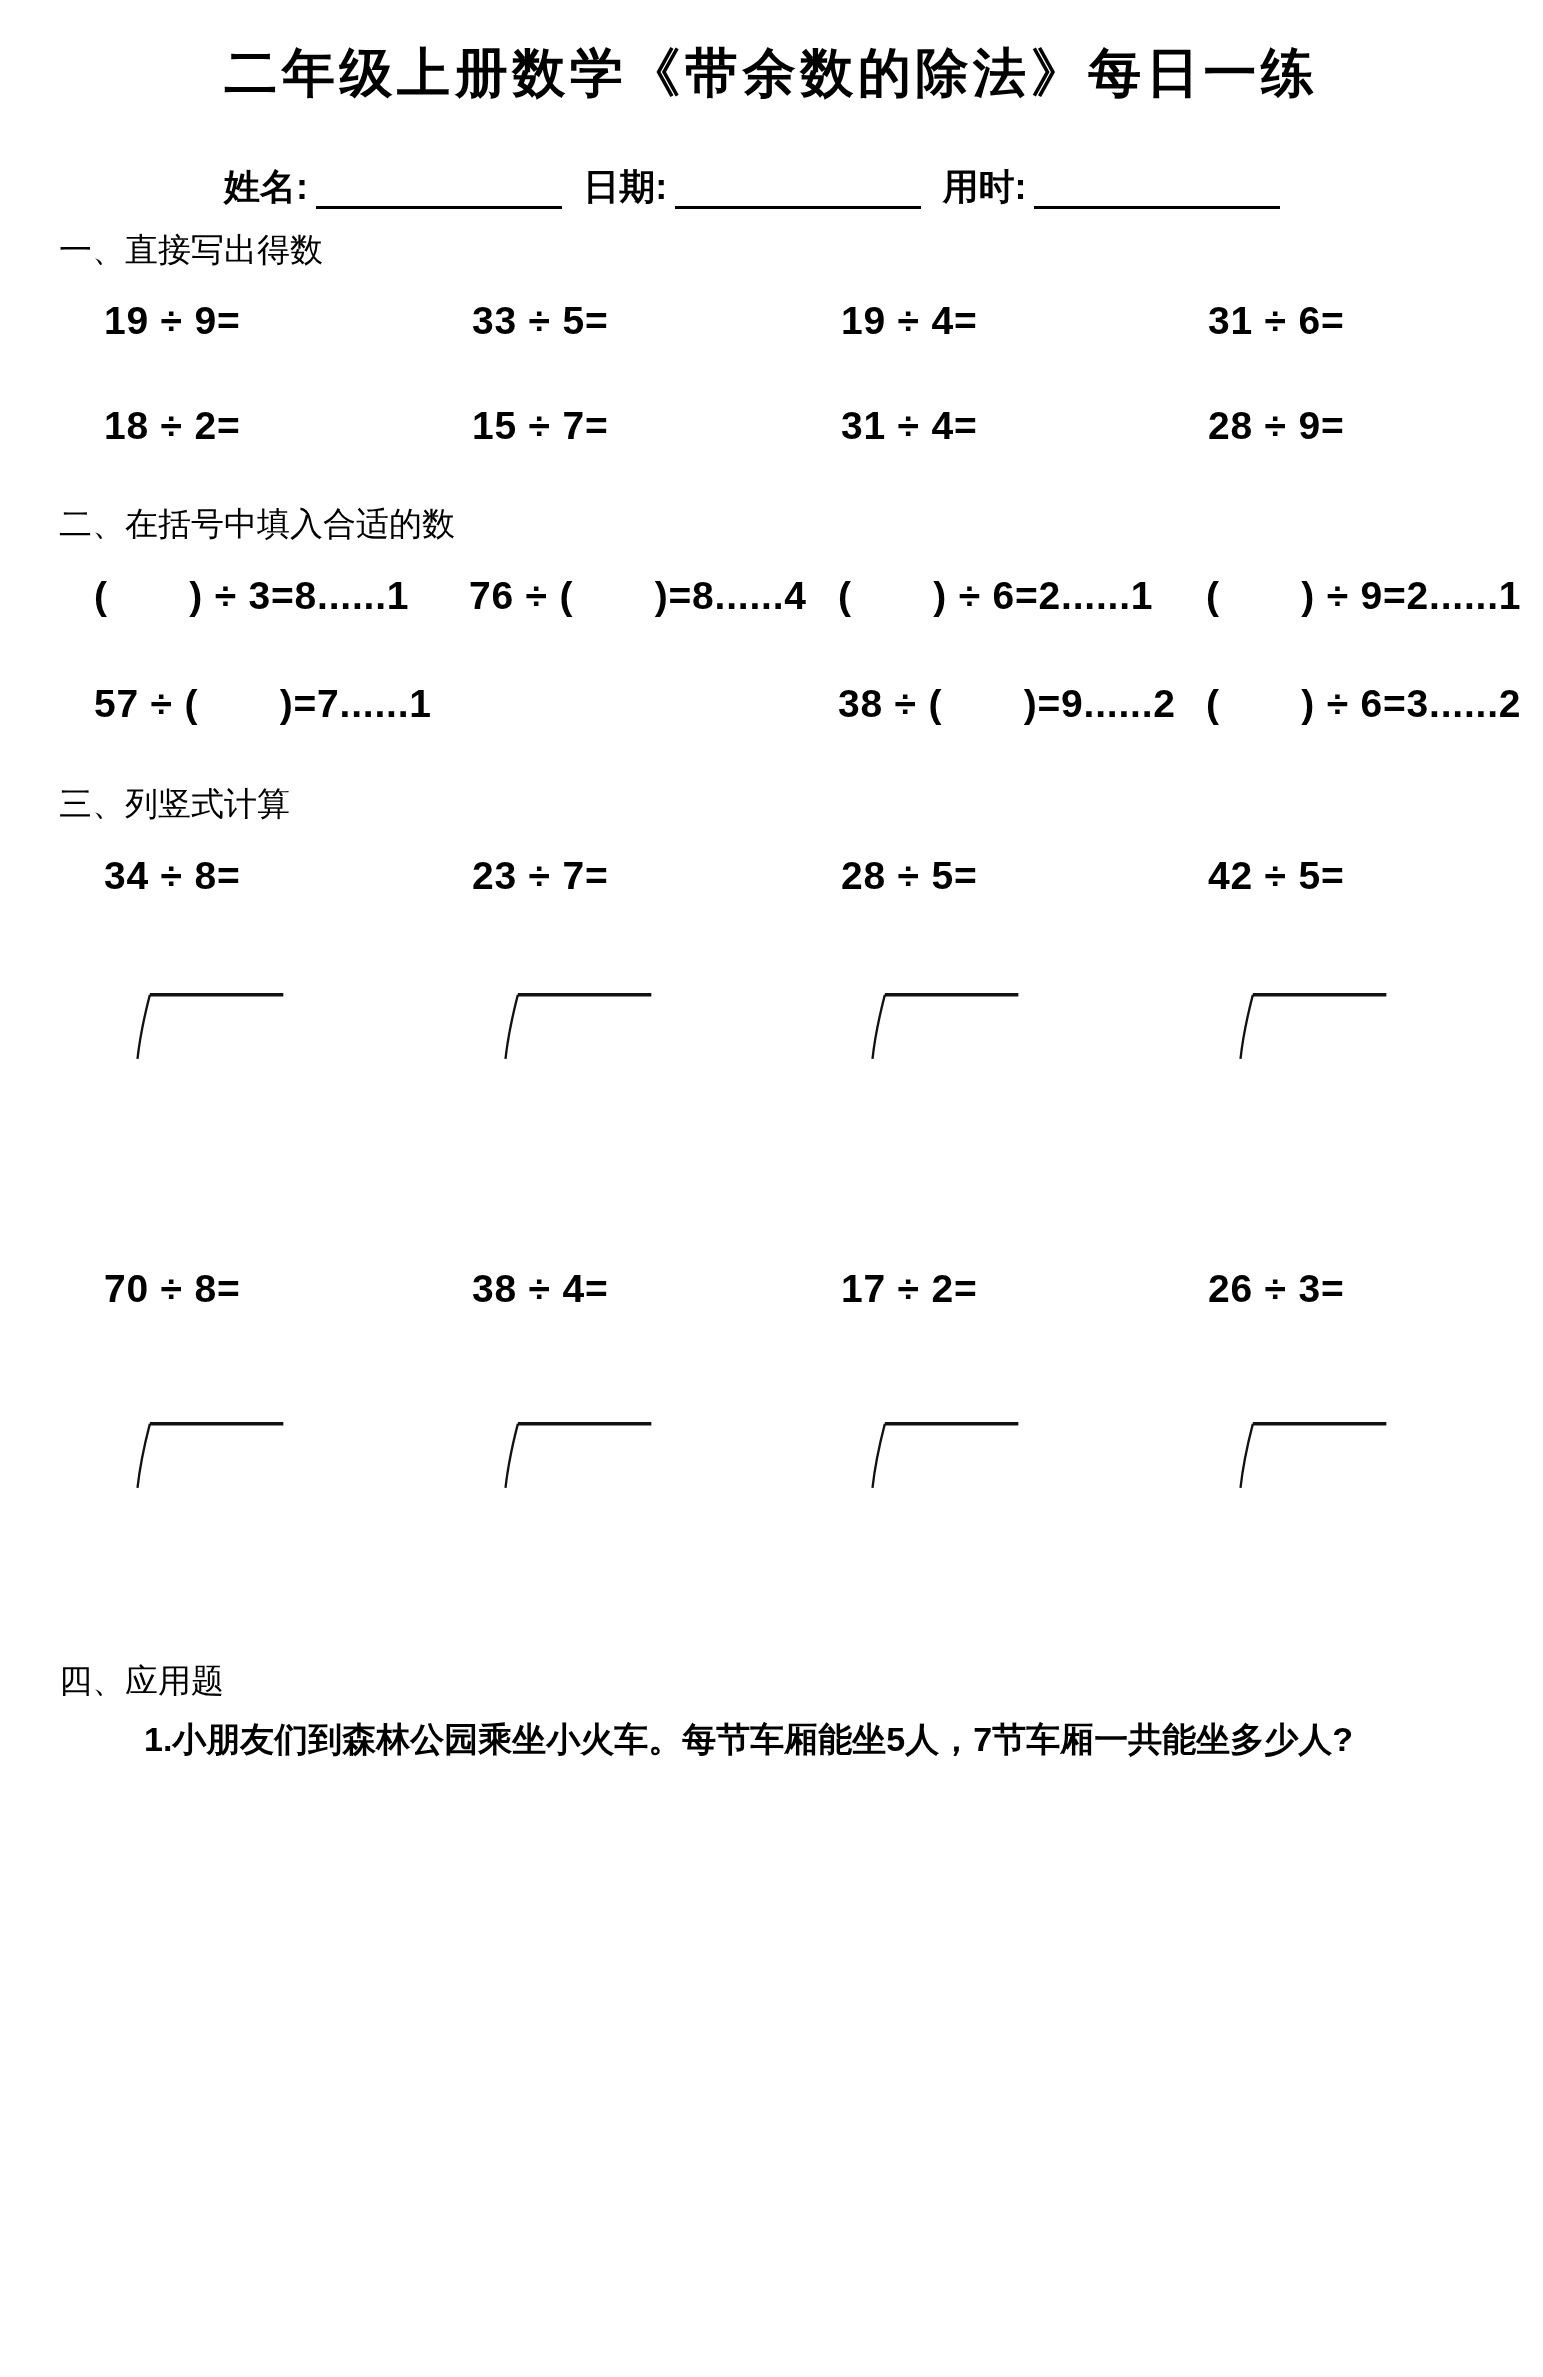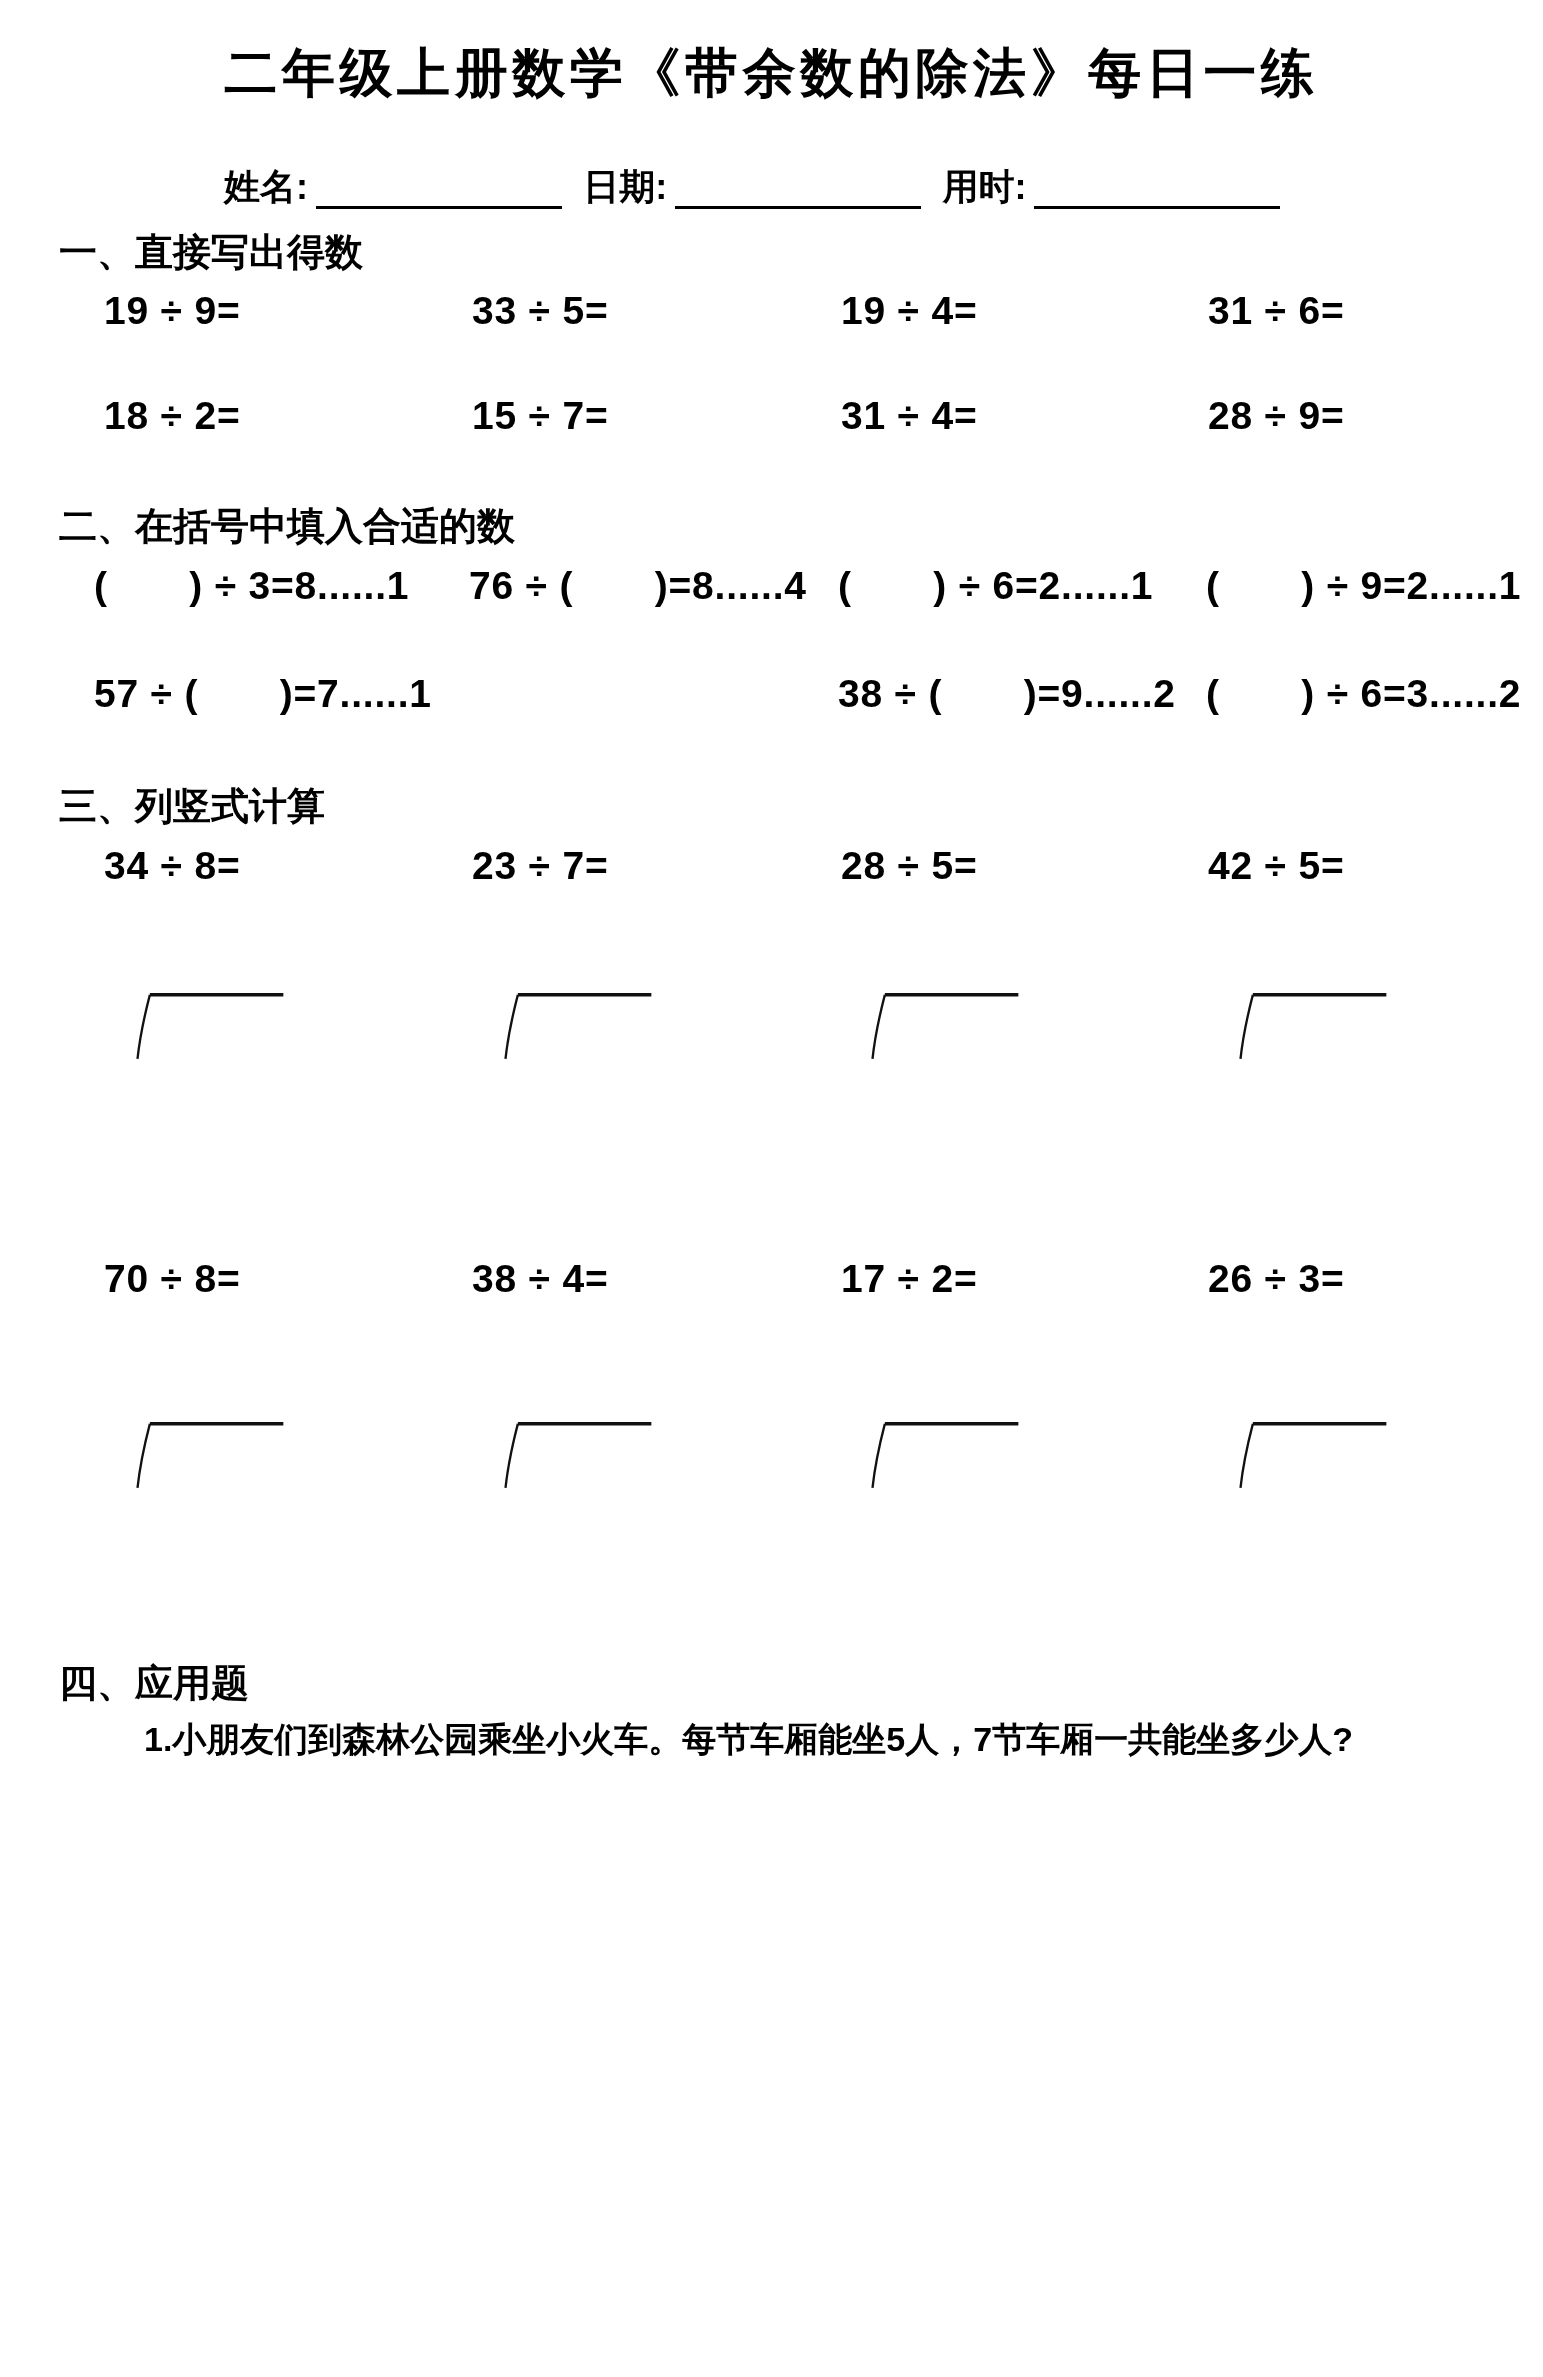--- a/index.html
+++ b/index.html
@@ -30,27 +30,28 @@
   }
   .blank{
     display:inline-block;
     width:246px;height:36px;
     border-bottom:3.9px solid #000;
     margin-left:7.7px;margin-right:21.6px;
   }
   .blank.last{margin-right:0;}
   .heading{
     left:59px;
-    font-size:38px;font-weight:bold;line-height:1.2;
+    font-size:33px;font-weight:normal;line-height:1.2;
     white-space:nowrap;
   }
   .prob{
     font-size:39px;font-weight:bold;line-height:1.2;
     letter-spacing:0.8px;
     white-space:pre;
+    margin-top:10px;
   }
   .s4prob{
     font-size:34px;font-weight:bold;line-height:1.25;
     white-space:pre;
   }
   
   .c1{left:104px}.c2{left:472px}.c3{left:841px}.c4{left:1208px}
   
   .d1{left:94px}.d2{left:469px}.d3{left:838px}.d4{left:1206px}
   

